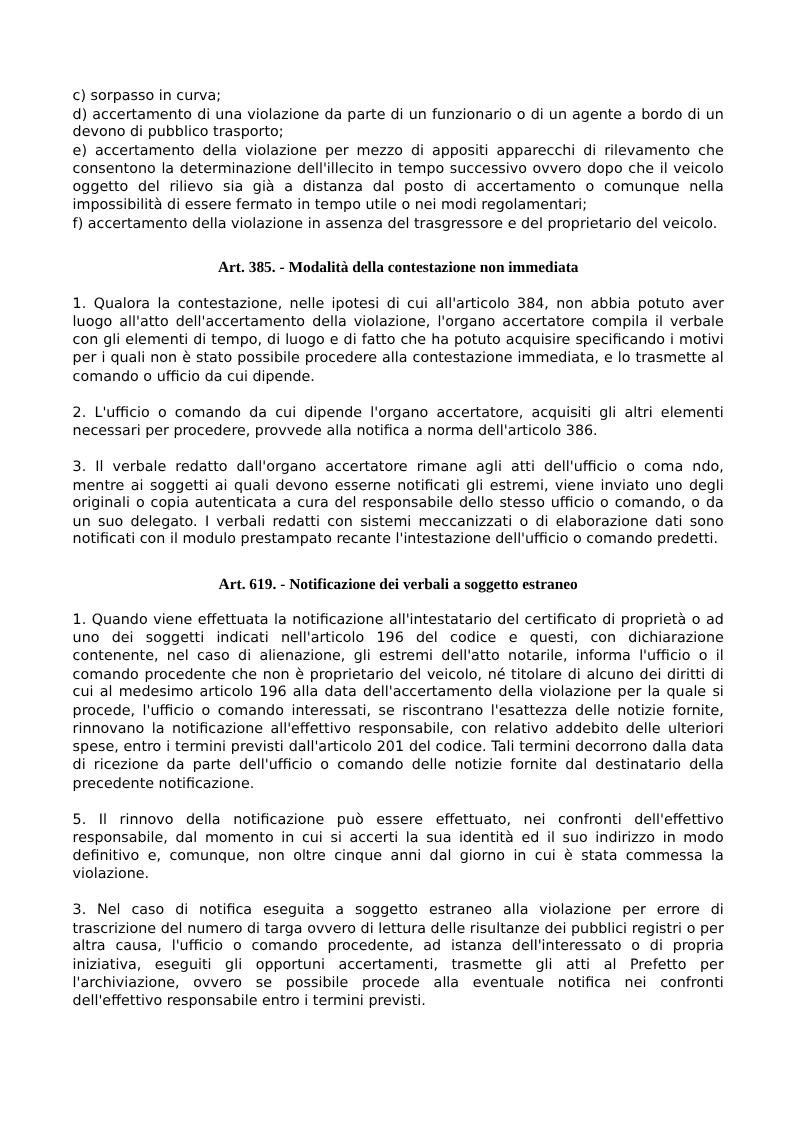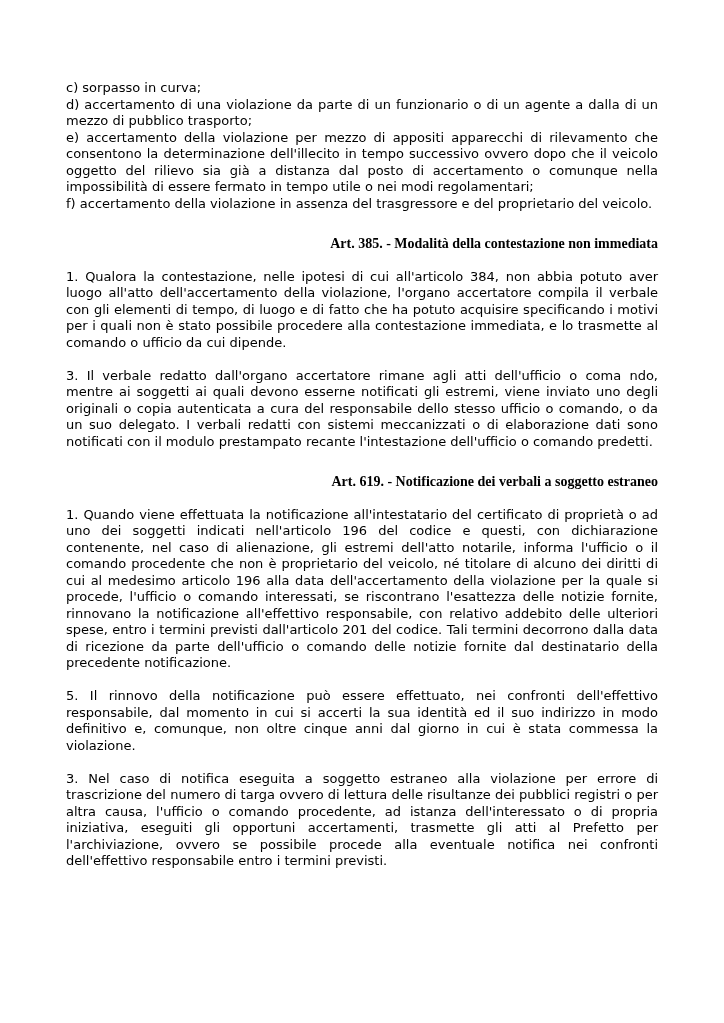--- a/index.html
+++ b/index.html
@@ -30,36 +30,37 @@
   .para {
     margin: 16.5px 0 0 0;
     text-align: justify;
   }
   .article-heading {
     font-family: "Liberation Serif", "DejaVu Serif", serif;
     font-size: 14px;
     font-weight: bold;
     line-height: 17px;
     margin: 23px 0 0 0;
-    text-align: right;
+    text-align: center;
   }
 </style>
 </head>
 <body>
 
 <div class="page">
 
   <p class="list-item">c) sorpasso in curva;</p>
-  <p class="list-item">d) accertamento di una violazione da parte di un funzionario o di un agente a dalla di un mezzo di pubblico trasporto;</p>
+  <p class="list-item">d) accertamento di una violazione da parte di un funzionario o di un agente a bordo di un devono di pubblico trasporto;</p>
   <p class="list-item">e) accertamento della violazione per mezzo di appositi apparecchi di rilevamento che consentono la determinazione dell'illecito in tempo successivo ovvero dopo che il veicolo oggetto del rilievo sia già a distanza dal posto di accertamento o comunque nella impossibilità di essere fermato in tempo utile o nei modi regolamentari;</p>
   <p class="list-item">f) accertamento della violazione in assenza del trasgressore e del proprietario del veicolo.</p>
 
   <h2 class="article-heading">Art. 385. - Modalità della contestazione non immediata</h2>
 
   <p class="para">1. Qualora la contestazione, nelle ipotesi di cui all'articolo 384, non abbia potuto aver luogo all'atto dell'accertamento della violazione, l'organo accertatore compila il verbale con gli elementi di tempo, di luogo e di fatto che ha potuto acquisire specificando i motivi per i quali non è stato possibile procedere alla contestazione immediata, e lo trasmette al comando o ufficio da cui dipende.</p>
+  <p class="para">2. L'ufficio o comando da cui dipende l'organo accertatore, acquisiti gli altri elementi necessari per procedere, provvede alla notifica a norma dell'articolo 386.</p>
   <p class="para">3. Il verbale redatto dall'organo accertatore rimane agli atti dell'ufficio o coma ndo, mentre ai soggetti ai quali devono esserne notificati gli estremi, viene inviato uno degli originali o copia autenticata a cura del responsabile dello stesso ufficio o comando, o da un suo delegato. I verbali redatti con sistemi meccanizzati o di elaborazione dati sono notificati con il modulo prestampato recante l'intestazione dell'ufficio o comando predetti.</p>
 
   <h2 class="article-heading">Art. 619. - Notificazione dei verbali a soggetto estraneo</h2>
 
   <p class="para">1. Quando viene effettuata la notificazione all'intestatario del certificato di proprietà o ad uno dei soggetti indicati nell'articolo 196 del codice e questi, con dichiarazione contenente, nel caso di alienazione, gli estremi dell'atto notarile, informa l'ufficio o il comando procedente che non è proprietario del veicolo, né titolare di alcuno dei diritti di cui al medesimo articolo 196 alla data dell'accertamento della violazione per la quale si procede, l'ufficio o comando interessati, se riscontrano l'esattezza delle notizie fornite, rinnovano la notificazione all'effettivo responsabile, con relativo addebito delle ulteriori spese, entro i termini previsti dall'articolo 201 del codice. Tali termini decorrono dalla data di ricezione da parte dell'ufficio o comando delle notizie fornite dal destinatario della precedente notificazione.</p>
   <p class="para">5. Il rinnovo della notificazione può essere effettuato, nei confronti dell'effettivo responsabile, dal momento in cui si accerti la sua identità ed il suo indirizzo in modo definitivo e, comunque, non oltre cinque anni dal giorno in cui è stata commessa la violazione.</p>
   <p class="para">3. Nel caso di notifica eseguita a soggetto estraneo alla violazione per errore di trascrizione del numero di targa ovvero di lettura delle risultanze dei pubblici registri o per altra causa, l'ufficio o comando procedente, ad istanza dell'interessato o di propria iniziativa, eseguiti gli opportuni accertamenti, trasmette gli atti al Prefetto per l'archiviazione, ovvero se possibile procede alla eventuale notifica nei confronti dell'effettivo responsabile entro i termini previsti.</p>
 
 </div>
 

